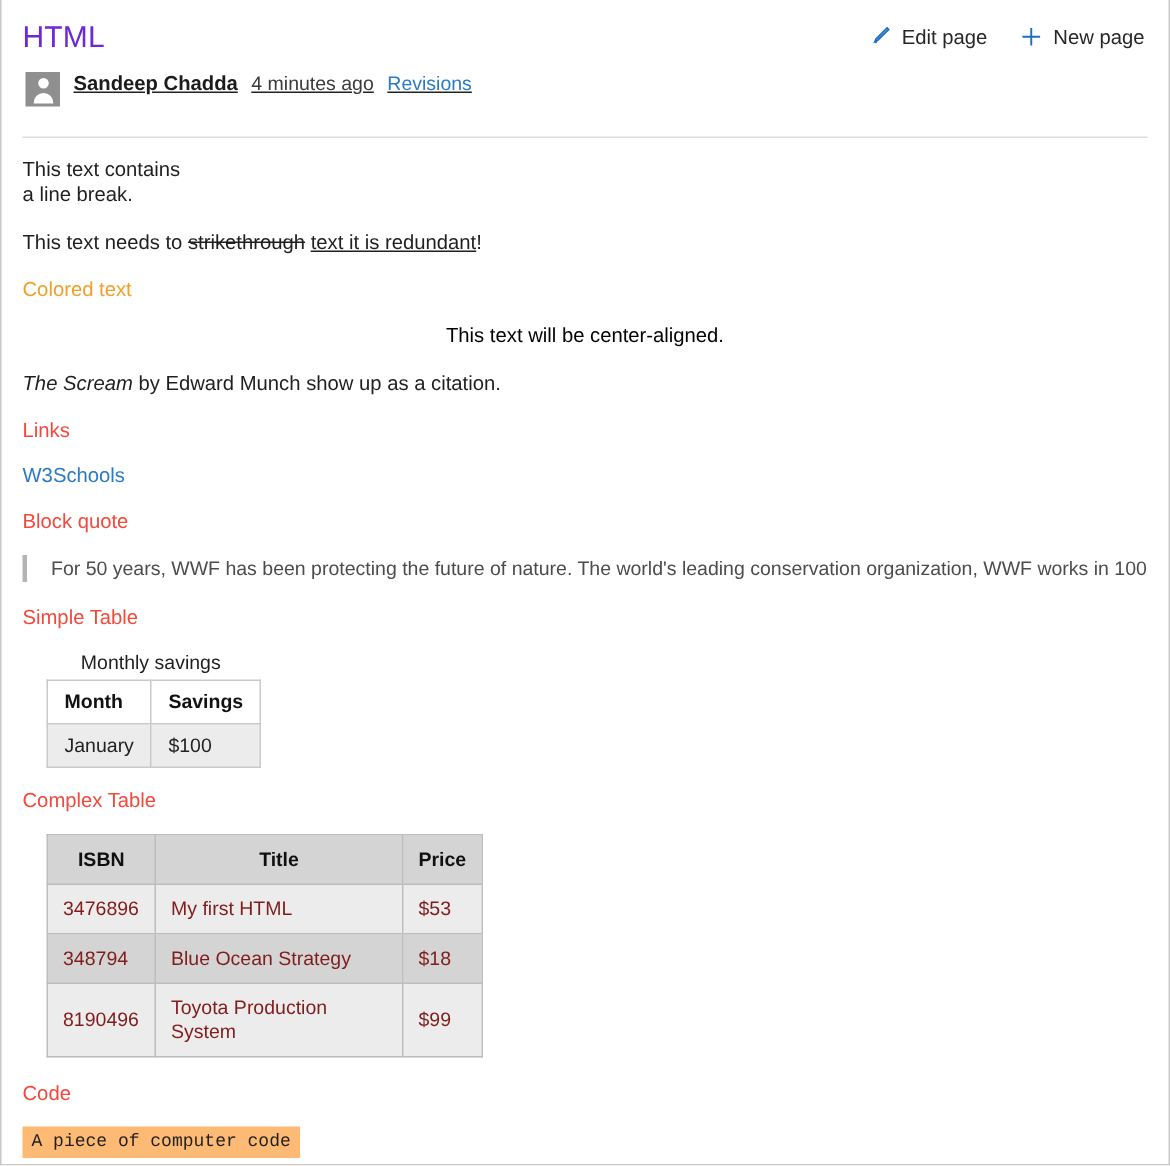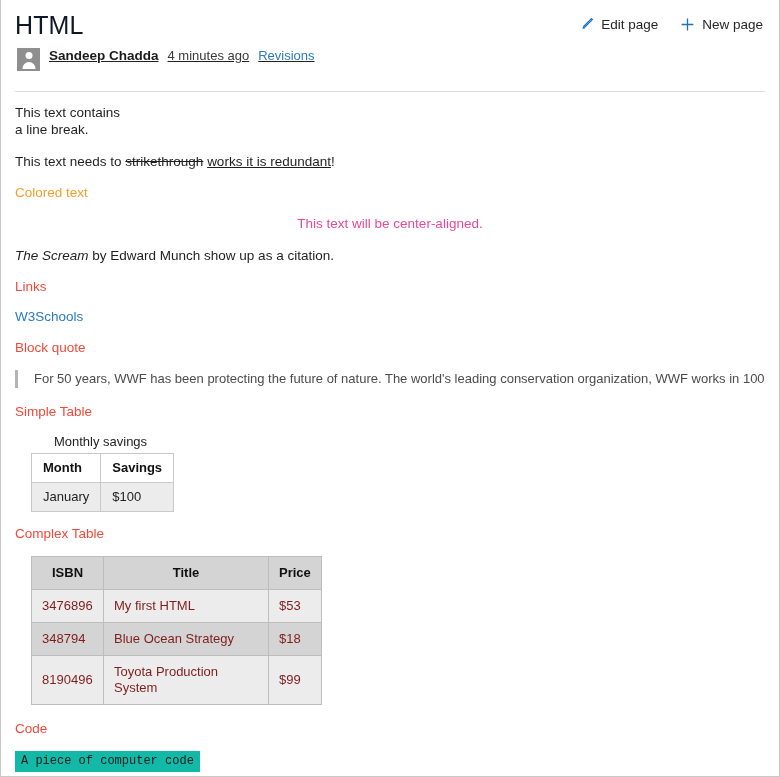--- a/index.html
+++ b/index.html
@@ -28,23 +28,23 @@
 
   
   .page-header {
     height: 48px;
     display: flex;
     align-items: center;
     justify-content: space-between;
     padding: 0 16px 0 14px;
   }
   .page-title {
-    font-size: 25px;
+    font-size: 20px;
     font-weight: 400;
-    color: #0f172a;
+    color: #6d28d9;
     letter-spacing: 0.1px;
     line-height: 1;
     padding-top: 2px;
   }
   .header-actions {
     display: flex;
     align-items: center;
     gap: 22px;
   }
   .header-action {
@@ -141,21 +141,21 @@
   .colored-text {
     color: #f0a02a;
     font-size: 13.5px;
     margin: 0 0 16px 0;
   }
 
   .centered {
     text-align: center;
     font-size: 13.5px;
     margin: 0 0 16px 0;
-    color: #ec4899;
+    color: #000000;
   }
 
   .section-heading {
     color: #f4483a;
     font-size: 13.5px;
     margin: 0 0 14px 0;
     line-height: 16px;
   }
 
   .link-ext {
@@ -230,21 +230,21 @@
   }
   table.complex td { text-align: left; color: #7f1d1d; }
   table.complex tr.odd  td { background: #ececec; }
   table.complex tr.even td { background: #d4d4d4; }
   table.complex td.col-isbn  { width: 72px; }
   table.complex td.col-title { width: 165px; }
   table.complex td.col-price { width: 48px; }
 
   .code-block {
     display: inline-block;
-    background: #14b8a6;
+    background: #fdba74;
     font-family: "Liberation Mono", monospace;
     font-size: 12px;
     color: #1f1f1f;
     padding: 3px 6px;
     margin: 0 0 16px 0;
     line-height: 15px;
   }
 </style>
 </head>
 <body>
@@ -289,21 +289,21 @@
   </div>
 
   <div class="content">
 
     <p class="para">
       <span>This text contains</span><br>
       <span>a line break.</span>
     </p>
 
     <p class="para">
-      <span>This text needs to </span><span class="strike">strikethrough</span><span> </span><span class="under">works it is redundant</span><span>!</span>
+      <span>This text needs to </span><span class="strike">strikethrough</span><span> </span><span class="under">text it is redundant</span><span>!</span>
     </p>
 
     <p class="colored-text">Colored text</p>
 
     <p class="centered">This text will be center-aligned.</p>
 
     <p class="para">
       <span class="cite">The Scream</span><span> by Edward Munch show up as a citation.</span>
     </p>
 

